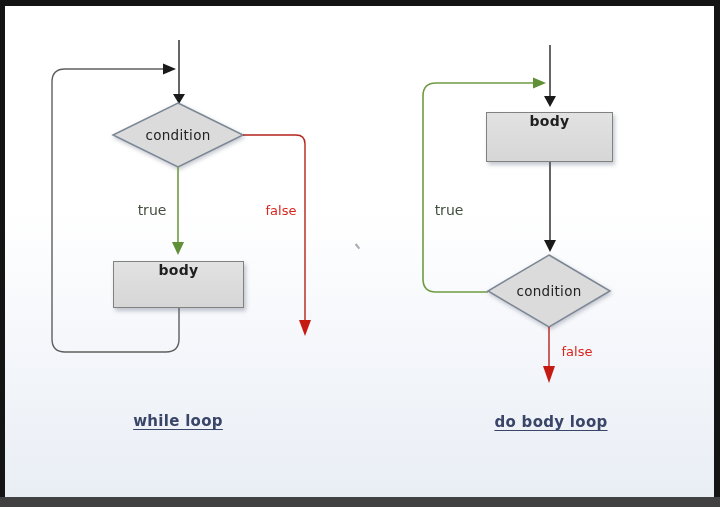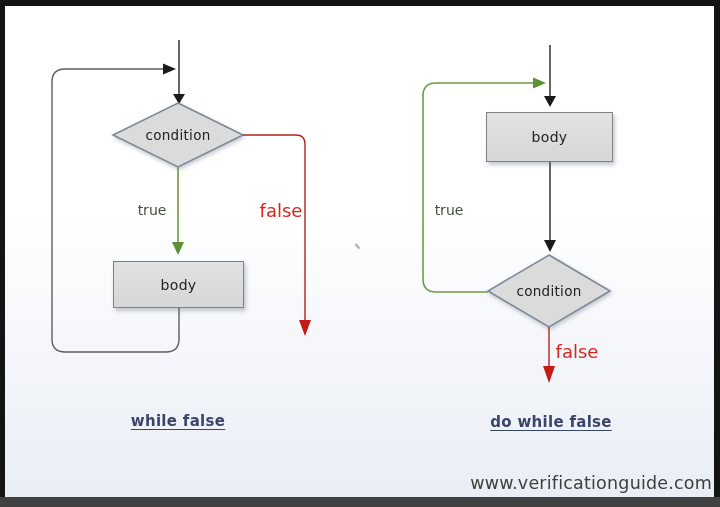--- a/index.html
+++ b/index.html
@@ -27,34 +27,34 @@
     position: absolute; left: -5px; top: -6px;
     width: 720px; height: 507px;
   }
   svg.layer { position: absolute; left: 0; top: 0; }
 
   .node-rect {
     position: absolute;
     background: linear-gradient(180deg, #e2e2e2, #d6d6d6);
     border: 1.5px solid #818181;
     box-shadow: 2px 3px 4px rgba(90, 100, 120, 0.35);
-    display: flex; align-items: center; justify-content: center;
-    font-weight: normal; font-size: 14px; color: #1f1f1f;
+    display: flex; align-items: flex-start; justify-content: center;
+    font-weight: bold; font-size: 14px; color: #1f1f1f;
     letter-spacing: 0.3px;
   }
   .diamond-shadow { filter: drop-shadow(1.5px 2.5px 2px rgba(80, 90, 110, 0.35)); }
 
   .lbl {
     position: absolute;
     transform: translate(-50%, -50%);
     white-space: nowrap;
   }
   .cond-label { font-weight: normal; font-size: 13.5px; color: #222222; letter-spacing: 0.3px; }
   .true-label { font-size: 14px; color: #43503e; }
-  .false-label { font-size: 18px; color: #d9261c; }
+  .false-label { font-size: 13px; color: #d9261c; }
   .title-label {
     font-weight: bold; font-size: 15px; color: #3a4668;
     text-decoration: underline;
     text-underline-offset: 3px;
     letter-spacing: 0.3px;
   }
   .footer-label {
     position: absolute;
     right: 8px; top: 473px;
     font-size: 17.5px; color: #3d3d3d;
@@ -121,22 +121,21 @@
       </div>
 
       <div class="lbl cond-label" style="left:178px; top:135px;">condition</div>
       <div class="lbl cond-label" style="left:549px; top:291px;">condition</div>
 
       <div class="lbl true-label" style="left:152px; top:210px;">true</div>
       <div class="lbl false-label" style="left:281px; top:210px;">false</div>
       <div class="lbl true-label" style="left:449px; top:210px;">true</div>
       <div class="lbl false-label" style="left:577px; top:351px;">false</div>
 
-      <div class="lbl title-label" style="left:178px; top:421px;">while false</div>
-      <div class="lbl title-label" style="left:551px; top:422px;">do while false</div>
+      <div class="lbl title-label" style="left:178px; top:421px;">while loop</div>
+      <div class="lbl title-label" style="left:551px; top:422px;">do body loop</div>
 
       <div class="stray-mark"></div>
 
-      <div class="footer-label">www.verificationguide.com</div>
 
     </div>
   </div>
 </div>
 
 </body></html>

